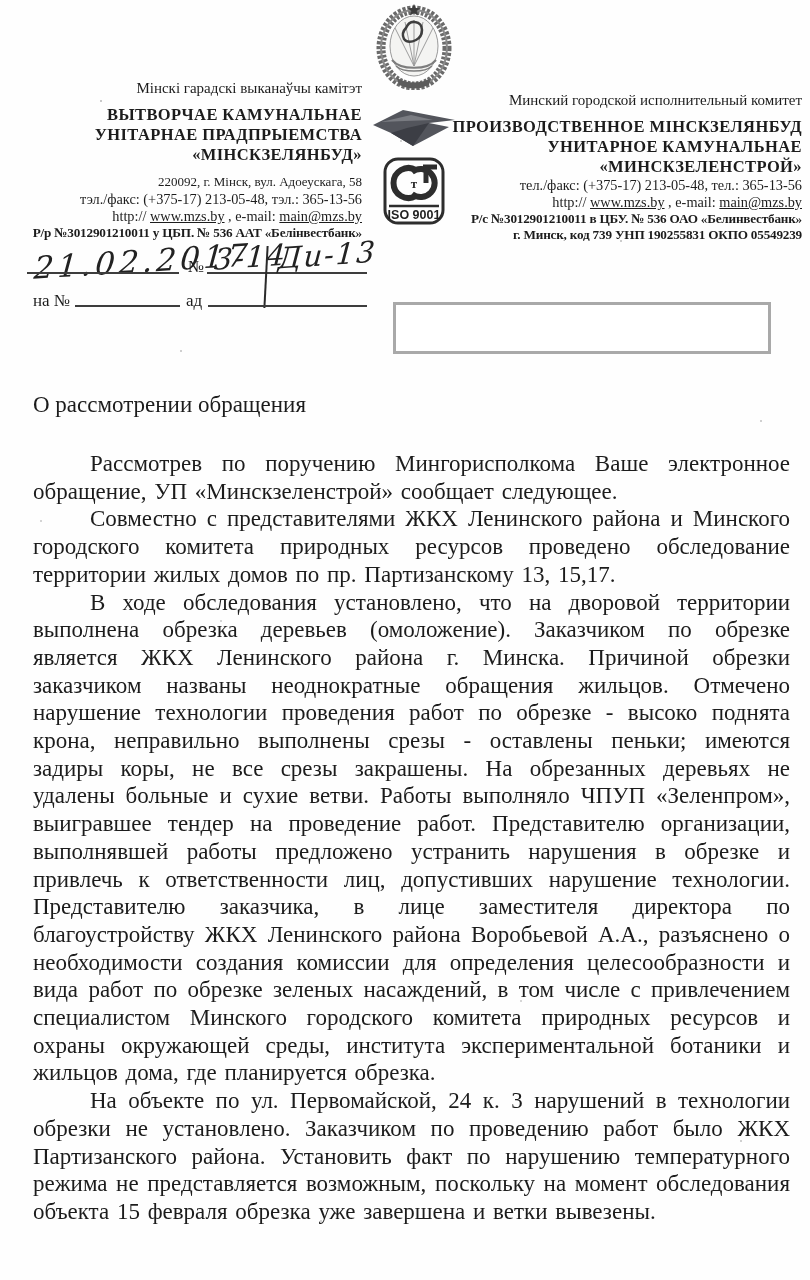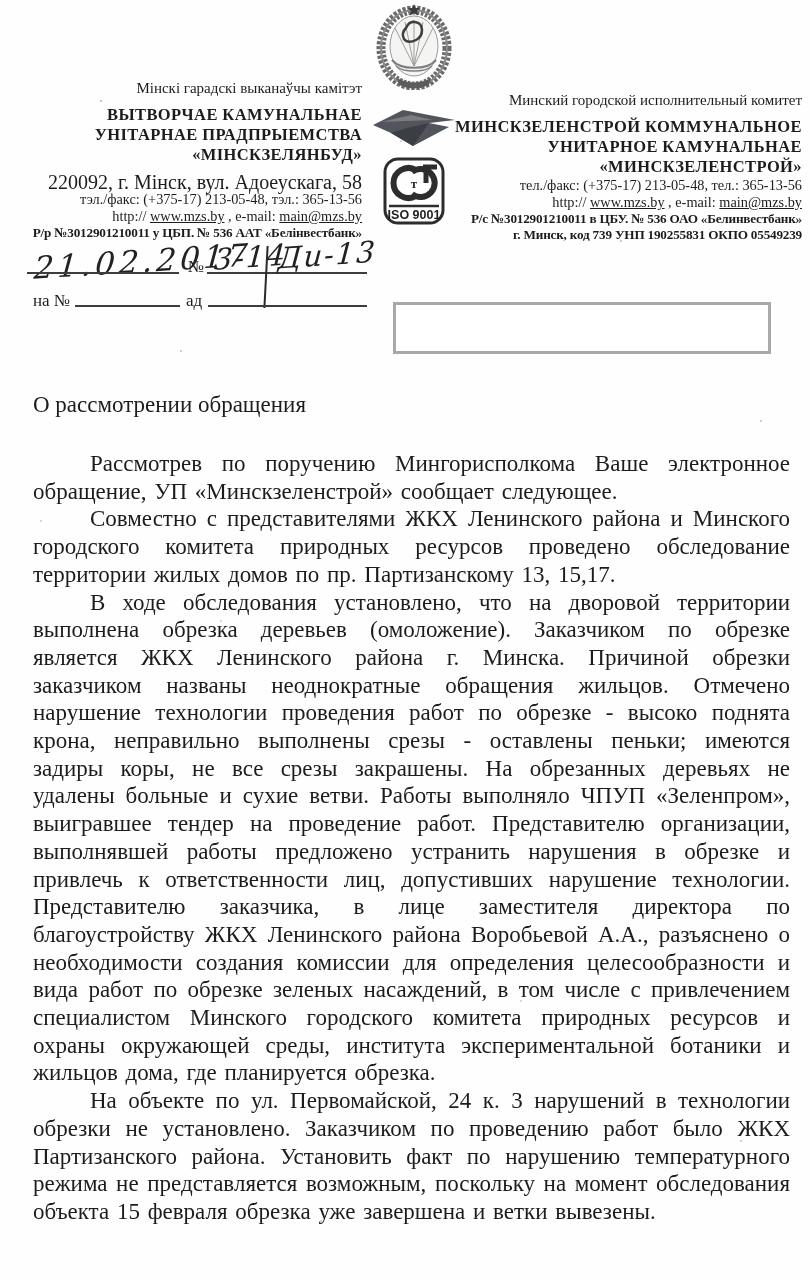--- a/index.html
+++ b/index.html
@@ -8,21 +8,21 @@
     background:#fefefe; overflow:hidden;
     font-family:"Liberation Serif","DejaVu Serif",serif;
     color:#1c1c1c;
   }
   
   .col{position:absolute; text-align:right;}
   .col-left{left:28px; top:80px; width:334px;}
   .col-right{left:452px; top:92px; width:350px;}
   .parent-line{font-size:15px; margin-bottom:8px; white-space:nowrap;}
   .org-name{font-weight:bold; font-size:16.5px; line-height:20px; letter-spacing:.4px; white-space:nowrap;}
-  .addr{font-size:20px; line-height:18px; margin-top:8px; white-space:nowrap;}
+  .addr{font-size:13px; line-height:18px; margin-top:8px; white-space:nowrap;}
   .phones{font-size:14.3px; line-height:17px; white-space:nowrap;}
   .webline{font-size:14.3px; line-height:17px; white-space:nowrap;}
   .webline .u{text-decoration:underline;}
   .bank{font-size:13.2px; line-height:16px; white-space:nowrap; letter-spacing:-.2px;font-weight:bold;}
   
   .logos{position:absolute; left:366px; top:2px; width:96px; text-align:center;}
   .emblem-wrap{margin:0 auto;}
   .leaf-wrap{margin:14px auto 4px auto;}
   .iso-wrap{margin:0 auto;}
   
@@ -111,21 +111,21 @@
         <line x1="44" y1="11" x2="44" y2="27" stroke="#2d2d2d" stroke-width="5"></line>
         <text x="32" y="32" text-anchor="middle" font-size="13" font-weight="bold" font-family="Liberation Serif, serif" fill="#2d2d2d">т</text>
         <line x1="7" y1="50" x2="57" y2="50" stroke="#2d2d2d" stroke-width="2.5"></line>
         <text x="32" y="63" text-anchor="middle" font-size="12.5" font-weight="bold" font-family="Liberation Sans, sans-serif" fill="#1e1e1e">ISO 9001</text>
       </svg>
     </div>
   </div>
 
   <div class="col col-right">
     <div class="parent-line">Минский городской исполнительный комитет</div>
-    <div class="org-name">МИНСКЗЕЛЕНСТРОЙ КОММУНАЛЬНОЕ</div>
+    <div class="org-name">ПРОИЗВОДСТВЕННОЕ МІНСКЗЕЛЯНБУД</div>
     <div class="org-name">УНИТАРНОЕ КАМУНАЛЬНАЕ</div>
     <div class="org-name">«МИНСКЗЕЛЕНСТРОЙ»</div>
     <div class="phones">тел./факс: (+375-17) 213-05-48, тел.: 365-13-56</div>
     <div class="webline"><span>http:// </span><span class="u">www.mzs.by</span><span> , e-mail: </span><span class="u">main@mzs.by</span></div>
     <div class="bank">Р/с №3012901210011 в ЦБУ. № 536 ОАО «Белинвестбанк»</div>
     <div class="bank">г. Минск, код 739 УНП 190255831 ОКПО 05549239</div>
   </div>
 
   <div class="hw hw-date">21.02.2017</div>
   <div class="refline" style="left:27px; top:272px; width:152px;"></div>

